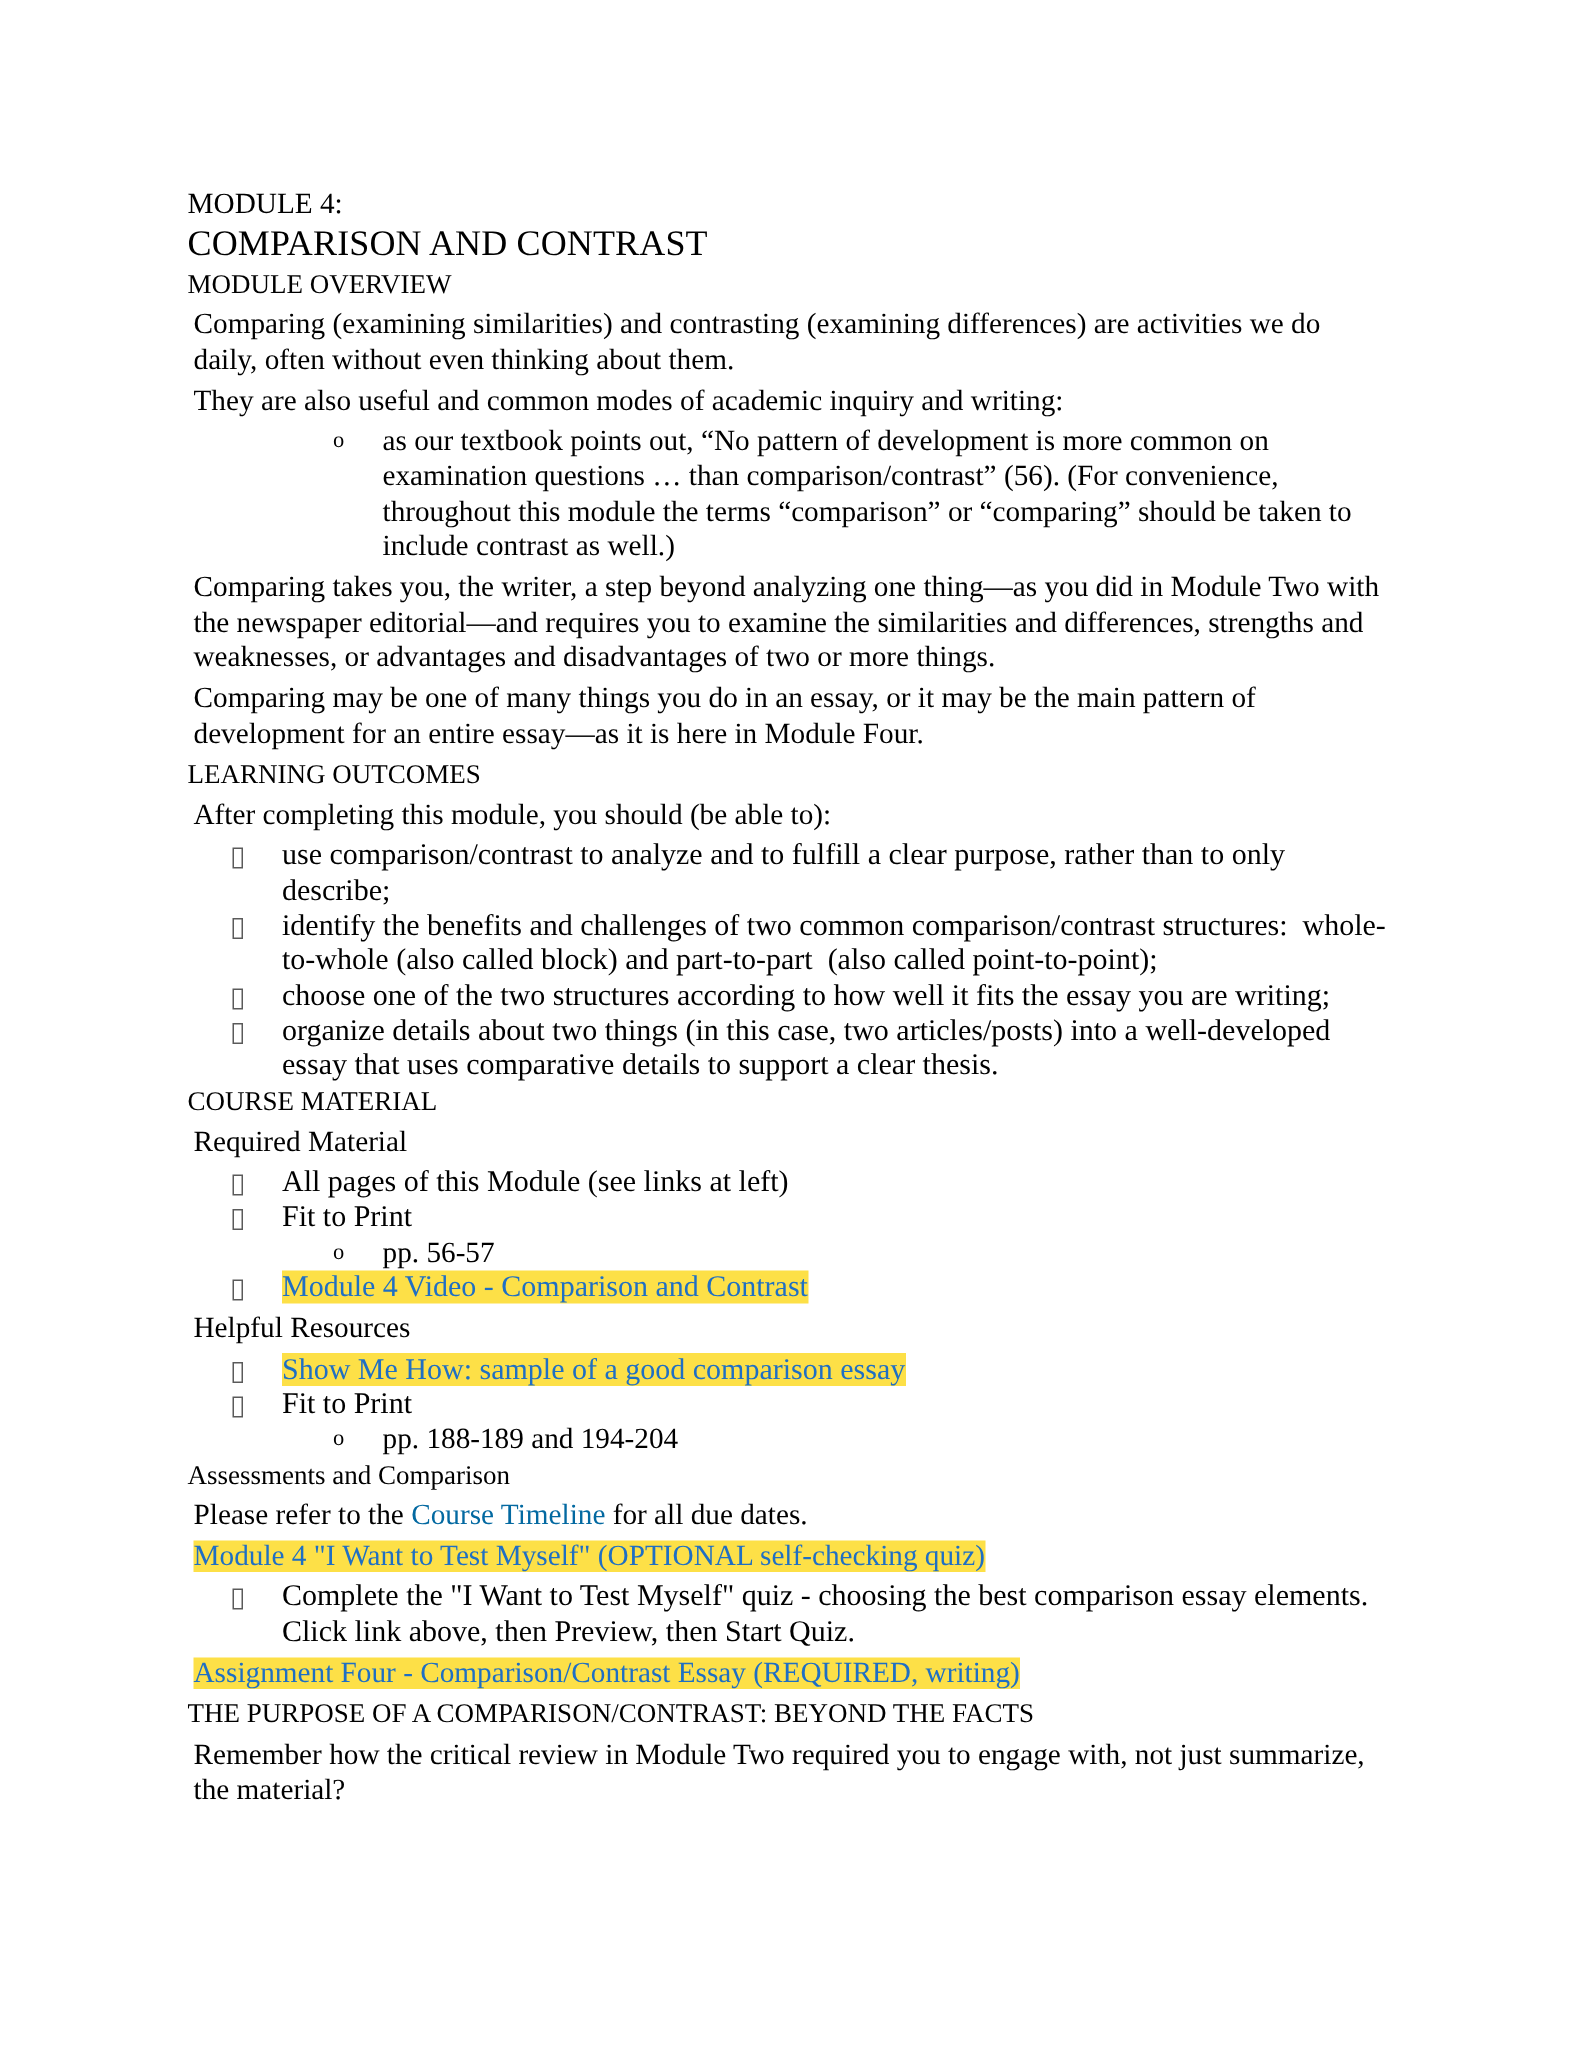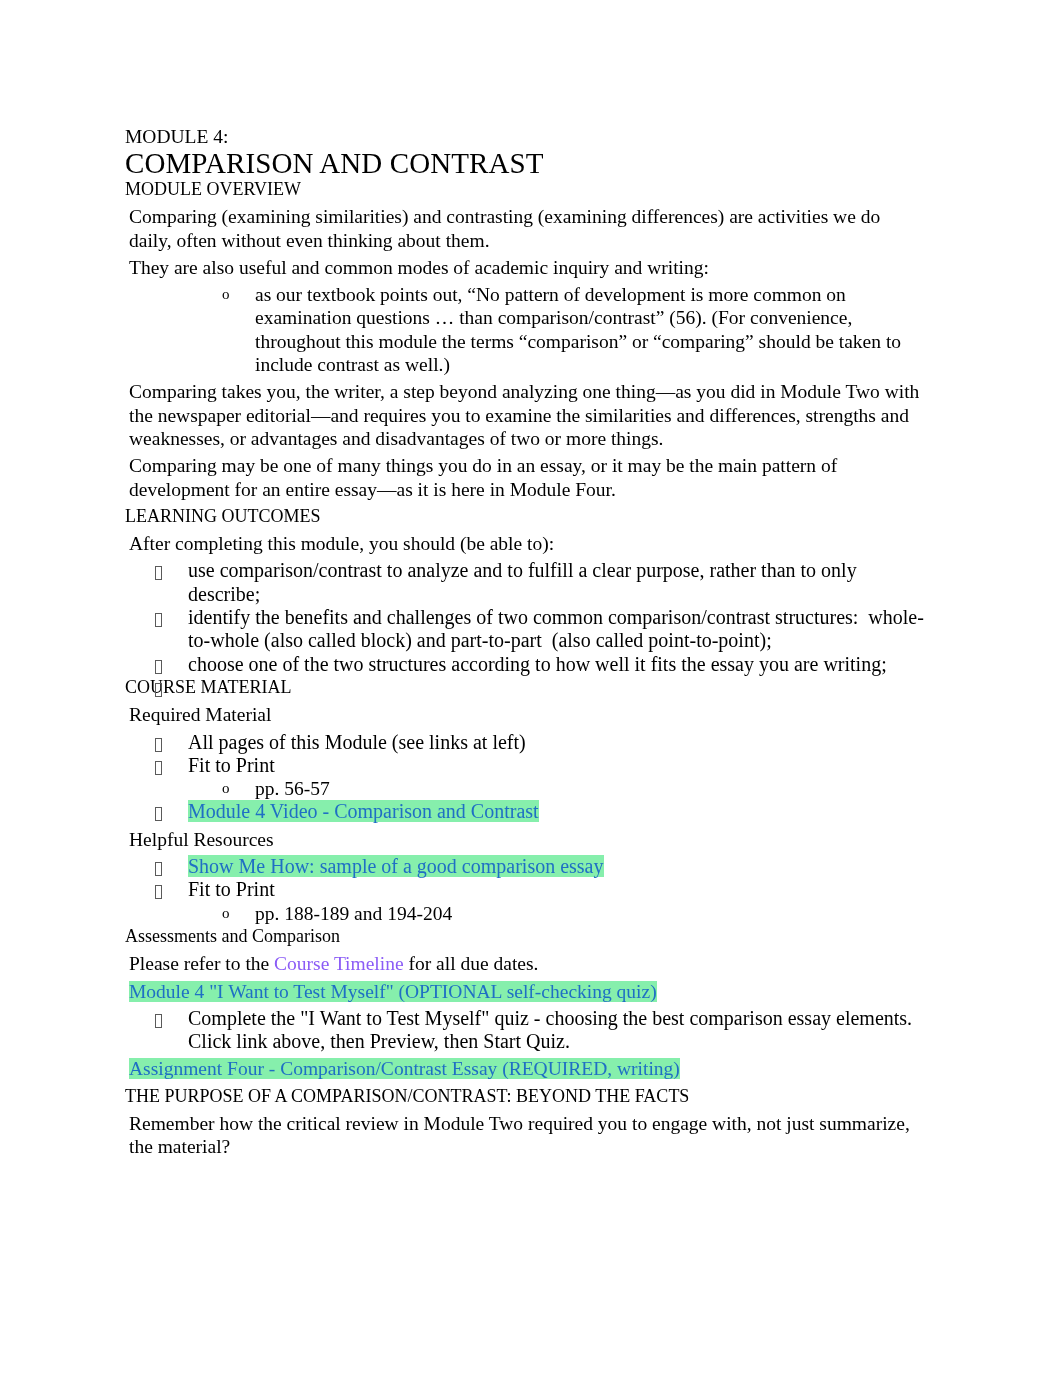--- a/index.html
+++ b/index.html
@@ -28,21 +28,21 @@
   }
 
   
   .line {
     font-size: 19.5px;
     line-height: 23.3px;
     margin: 4px;
     text-align: left;
   }
   .title {
-    font-size: 29px;
+    font-size: 24px;
     line-height: 29px;
     margin: 0;
     font-weight: normal;
     letter-spacing: .1px;
   }
   .kicker {
     font-size: 19.5px;
     line-height: 24px;
     margin: 0;
   }
@@ -99,25 +99,25 @@
     left: 97px;           
     top: 0;
     font-size: 15px;
     line-height: 23.3px;
   }
 
   
   .lnk {
     color: #1f6fc4;
     text-decoration: none;
-    background: #86efac;
+    background: #fde047;
     cursor: pointer;
   }
   .lnk-plain {
-    color: #8b5cf6;
+    color: #0369a1;
     text-decoration: none;
     background: transparent;
     cursor: pointer;
     text-align: center;
   }
 
   .nowrapfix { white-space: pre-wrap; }
 </style>
 </head>
 <body>
@@ -153,20 +153,21 @@
       <li>
         <span class="mk"><i class="mk-box"></i></span>
         <span class="nowrapfix">identify the benefits and challenges of two common comparison/contrast structures:  whole-to-whole (also called block) and part-to-part  (also called point-to-point);</span>
       </li>
       <li>
         <span class="mk"><i class="mk-box"></i></span>
         <span class="nowrapfix">choose one of the two structures according to how well it fits the essay you are writing;</span>
       </li>
       <li>
         <span class="mk"><i class="mk-box"></i></span>
+        <span class="nowrapfix">organize details about two things (in this case, two articles/posts) into a well-developed essay that uses comparative details to support a clear thesis.</span>
       </li>
     </ul>
 
     <p class="section-head">COURSE MATERIAL</p>
     <p class="line">Required Material</p>
 
     <ul class="blist">
       <li>
         <span class="mk"><i class="mk-box"></i></span>
         <span>All pages of this Module (see links at left)</span>

